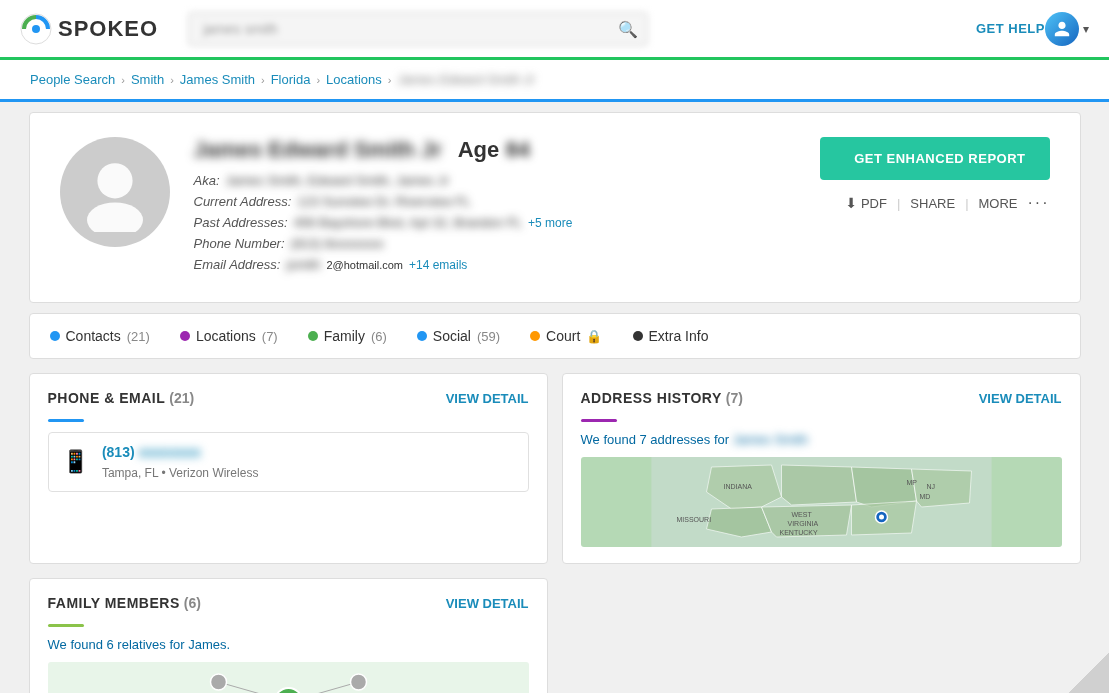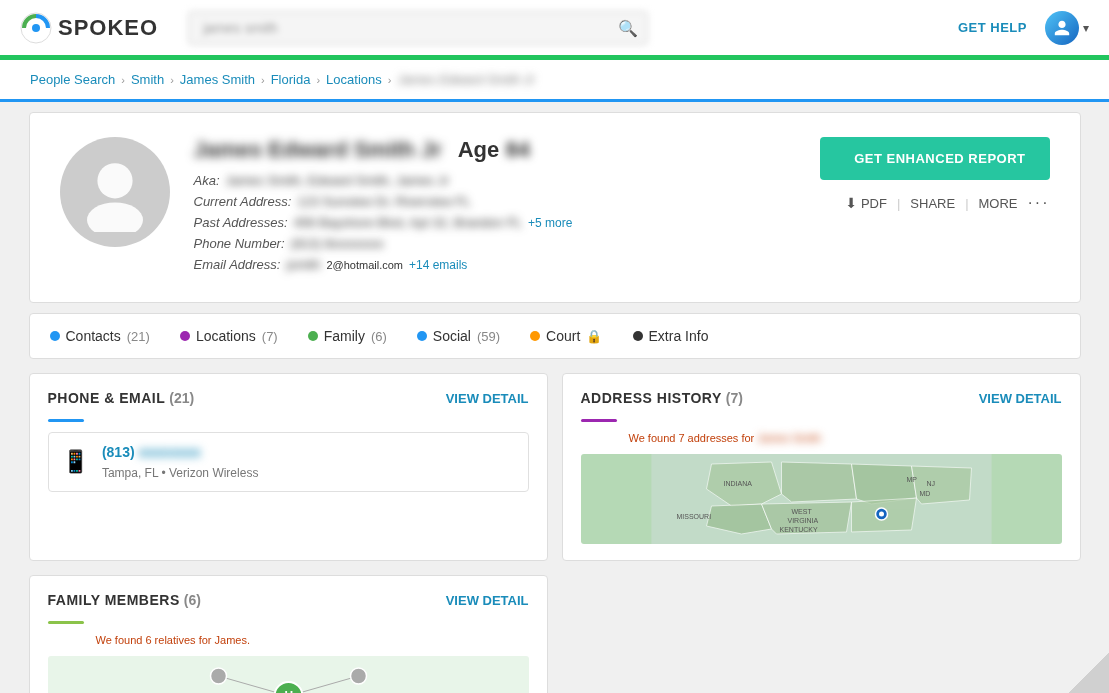--- a/index.html
+++ b/index.html
@@ -5,21 +5,21 @@
     * { box-sizing: border-box; margin: 0; padding: 0; }
     body { font-family: Arial, sans-serif; background: #f0f0f0; font-size: 14px; color: #333; }
 
     
     .header {
       background: #fff;
       display: flex;
       align-items: center;
       padding: 0 20px;
       height: 60px;
-      border-bottom: 5px solid #22c55e;
+      border-bottom: 3px solid #22c55e;
       position: relative;
     }
     .logo-area {
       display: flex;
       align-items: center;
       gap: 6px;
       margin-right: 30px;
     }
     .logo-icon {
       width: 32px;
@@ -53,21 +53,20 @@
       background: none;
       border: none;
       cursor: pointer;
       color: #555;
       font-size: 16px;
     }
     .header-right {
       margin-left: auto;
       display: flex;
       align-items: center;
-      gap: 18px;
     }
     .get-help-link {
       color: #1a8cba;
       font-size: 13px;
       font-weight: bold;
       text-decoration: none;
       letter-spacing: 0.5px;
     }
     .user-avatar-btn {
       display: flex;
@@ -324,24 +323,23 @@
     .section-underline {
       height: 3px;
       width: 36px;
       margin: 0 18px 10px;
       border-radius: 2px;
     }
     .section-body {
       padding: 0 18px 16px;
     }
     .section-desc {
-      font-size: 11px;
-      color: #c2410c;
+      font-size: 13px;
+      color: #0369a1;
       margin-bottom: 10px;
-      margin-left: 48px;
     }
     .desc-blurred { filter: blur(4px); display: inline-block; }
 
     
     .phone-card {
       border: 1px solid #e0e0e0;
       border-radius: 4px;
       padding: 10px 14px;
       display: flex;
       align-items: center;

